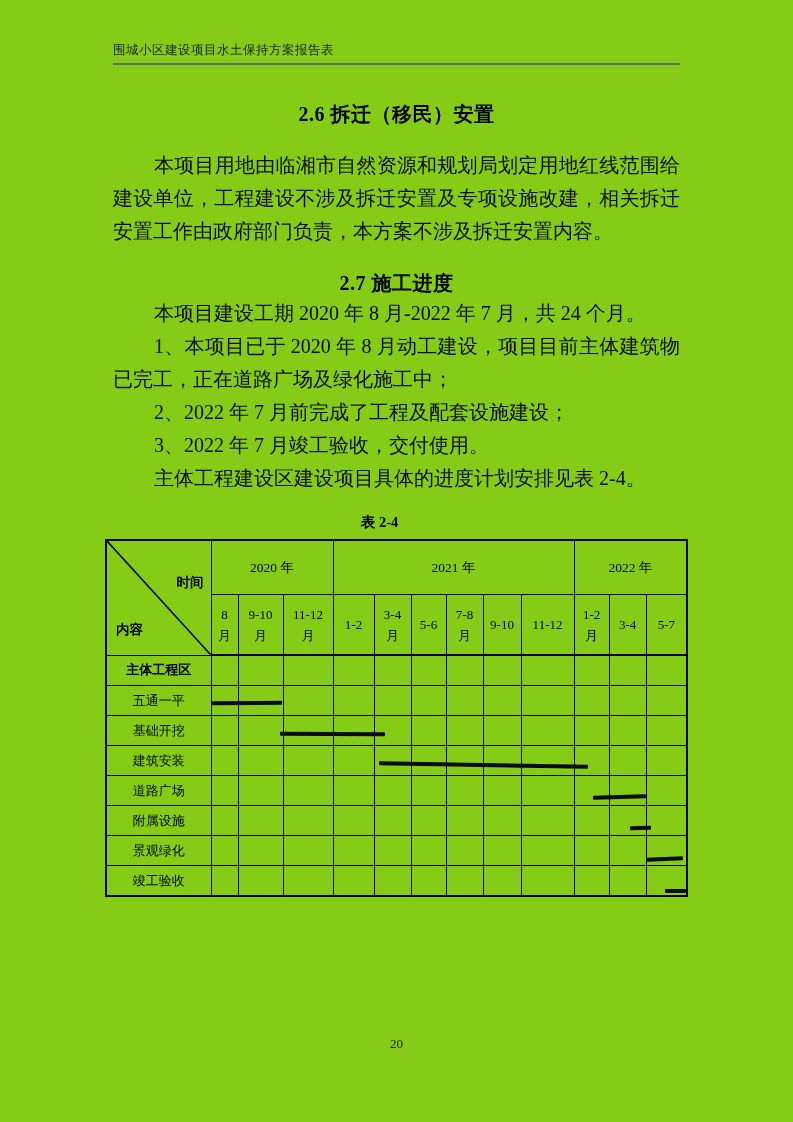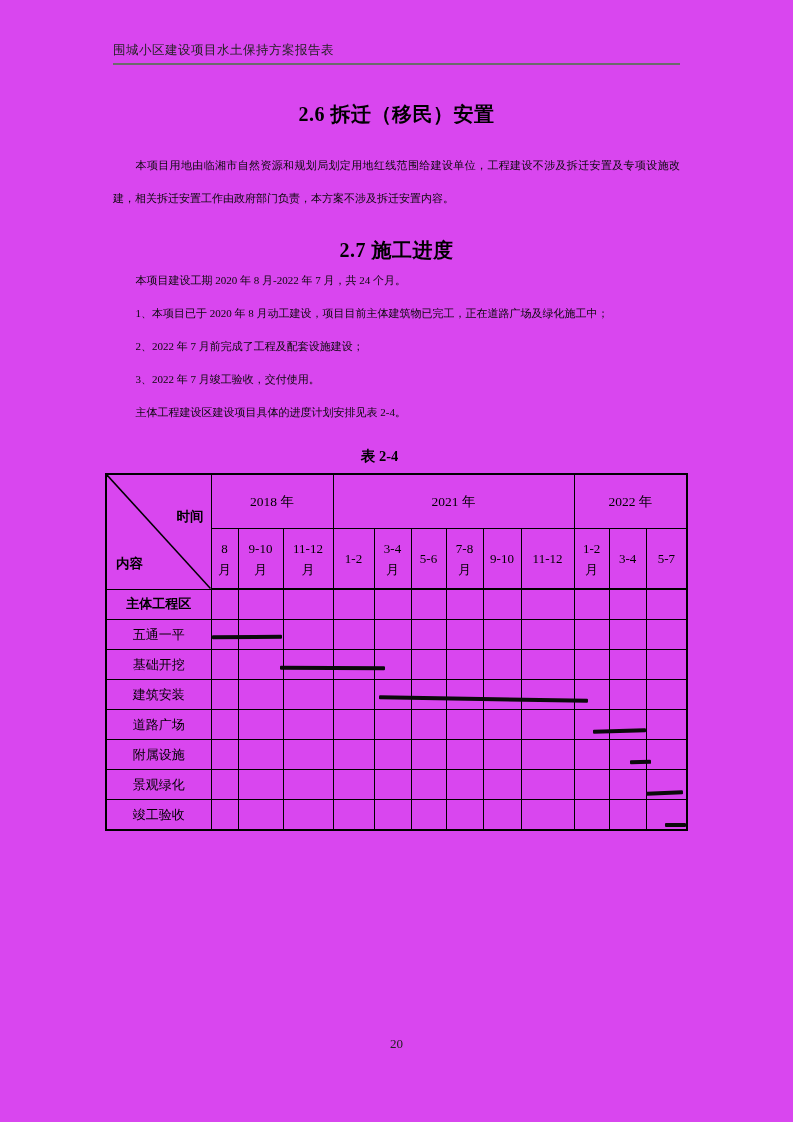--- a/index.html
+++ b/index.html
@@ -1,30 +1,30 @@
 <!DOCTYPE html>
 <html><head>
 <meta charset="utf-8">
 <style>
   html,body{margin:0;padding:0;background:#e8e8e8;}
   .page{
-    position:relative;width:793px;height:1122px;margin:0 auto;background:#d946ef;
+    position:relative;width:793px;height:1122px;margin:0 auto;background:#84cc16;
     font-family:"Liberation Serif","DejaVu Serif",serif;color:#111;overflow:hidden;
   }
   .content{position:absolute;left:113px;top:0;width:567px;}
   
   .running-header{padding-top:42px;}
   .running-header .rh-text{display:block;font-size:12.5px;color:#222;letter-spacing:.5px;margin-bottom:4px;}
   .rh-rule{height:0;border-top:2px solid #6b6b6b;}
   
   .sec-heading{font-size:20px;font-weight:bold;color:#000;margin:0;letter-spacing:.5px;text-align:center;}
   .sec-heading.h26{margin-top:36px;}
   .sec-heading.h27{margin-top:22px;}
   
-  .para{font-size:11px;line-height:33px;margin:0;text-align:justify;text-indent:2.05em;color:#0a0a0a;}
+  .para{font-size:20px;line-height:33px;margin:0;text-align:justify;text-indent:2.05em;color:#0a0a0a;}
   .para.first{margin-top:21px;}
   .para.pgroup{margin-top:0;}
   .p27-first{margin-top:12px;}
   
   .tbl-caption{margin-top:18px;display:flex;justify-content:center;align-items:flex-start;
     font-size:14.5px;font-weight:bold;color:#000;}
   .tbl-caption .cap-gap{display:inline-block;width:34px;}
   
   #gantt-wrap{position:relative;width:581px;margin-left:-8px;margin-top:7px;}
   table.gantt{border-collapse:collapse;table-layout:fixed;width:581px;border:2px solid #000;}
@@ -89,21 +89,21 @@
           </colgroup>
         <thead id="gantt-head">
             <tr class="year-row">
               <td class="corner-cell" rowspan="2">
                 <svg viewBox="0 0 105 116" preserveAspectRatio="none">
                   <line x1="0" y1="0" x2="105" y2="116" stroke="#000" stroke-width="1.6"></line>
                 </svg>
                 <span class="corner-time">时间</span>
                 <span class="corner-content">内容</span>
               </td>
-              <td colspan="3">2018 年</td>
+              <td colspan="3">2020 年</td>
               <td colspan="6">2021 年</td>
               <td colspan="3">2022 年</td>
             </tr>
             <tr class="month-row">
               <td>8
 月</td>
               <td>9-10
 月</td>
               <td>11-12
 月</td>

